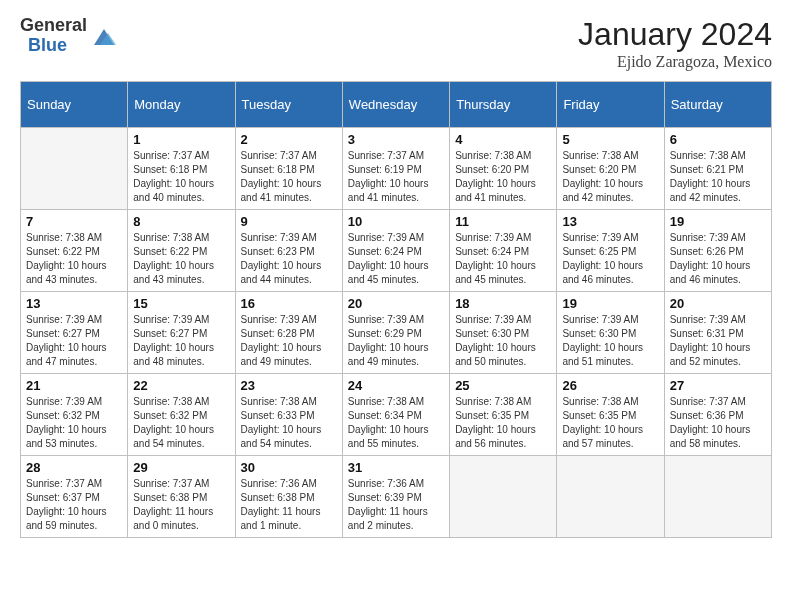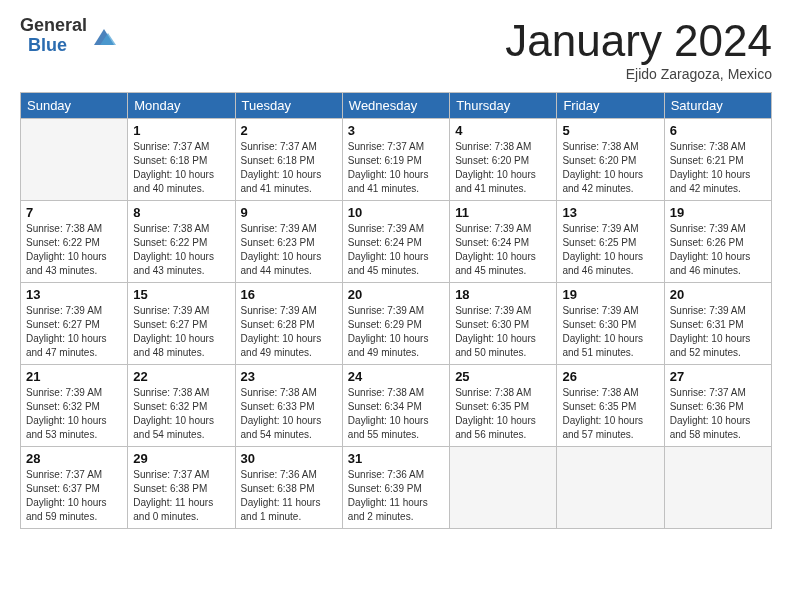--- a/index.html
+++ b/index.html
@@ -46,38 +46,39 @@
     .logo-icon {
       width: 28px;
       height: 28px;
       margin-left: 3px;
       margin-top: 2px;
     }
     .title-block {
       text-align: right;
     }
     .month-title {
-      font-size: 44px;
+      font-size: 32px;
       color: #222;
       font-weight: normal;
     }
     .location {
-      font-size: 14px;
+      font-size: 16px;
       color: #444;
+      font-family: Liberation Serif, serif;
     }
     .calendar {
       width: 100%;
       border-collapse: collapse;
       table-layout: fixed;
     }
     .calendar th {
       background: #2b6cb0;
       color: #fff;
       text-align: left;
-      padding: 5px 6px;
+      padding: 15px 6px;
       font-size: 13px;
       font-weight: normal;
       border: 1px solid #c0c0c0;
     }
     .calendar td {
       vertical-align: top;
       border: 1px solid #c0c0c0;
       padding: 4px 5px;
       height: 80px;
       font-size: 10.5px;

